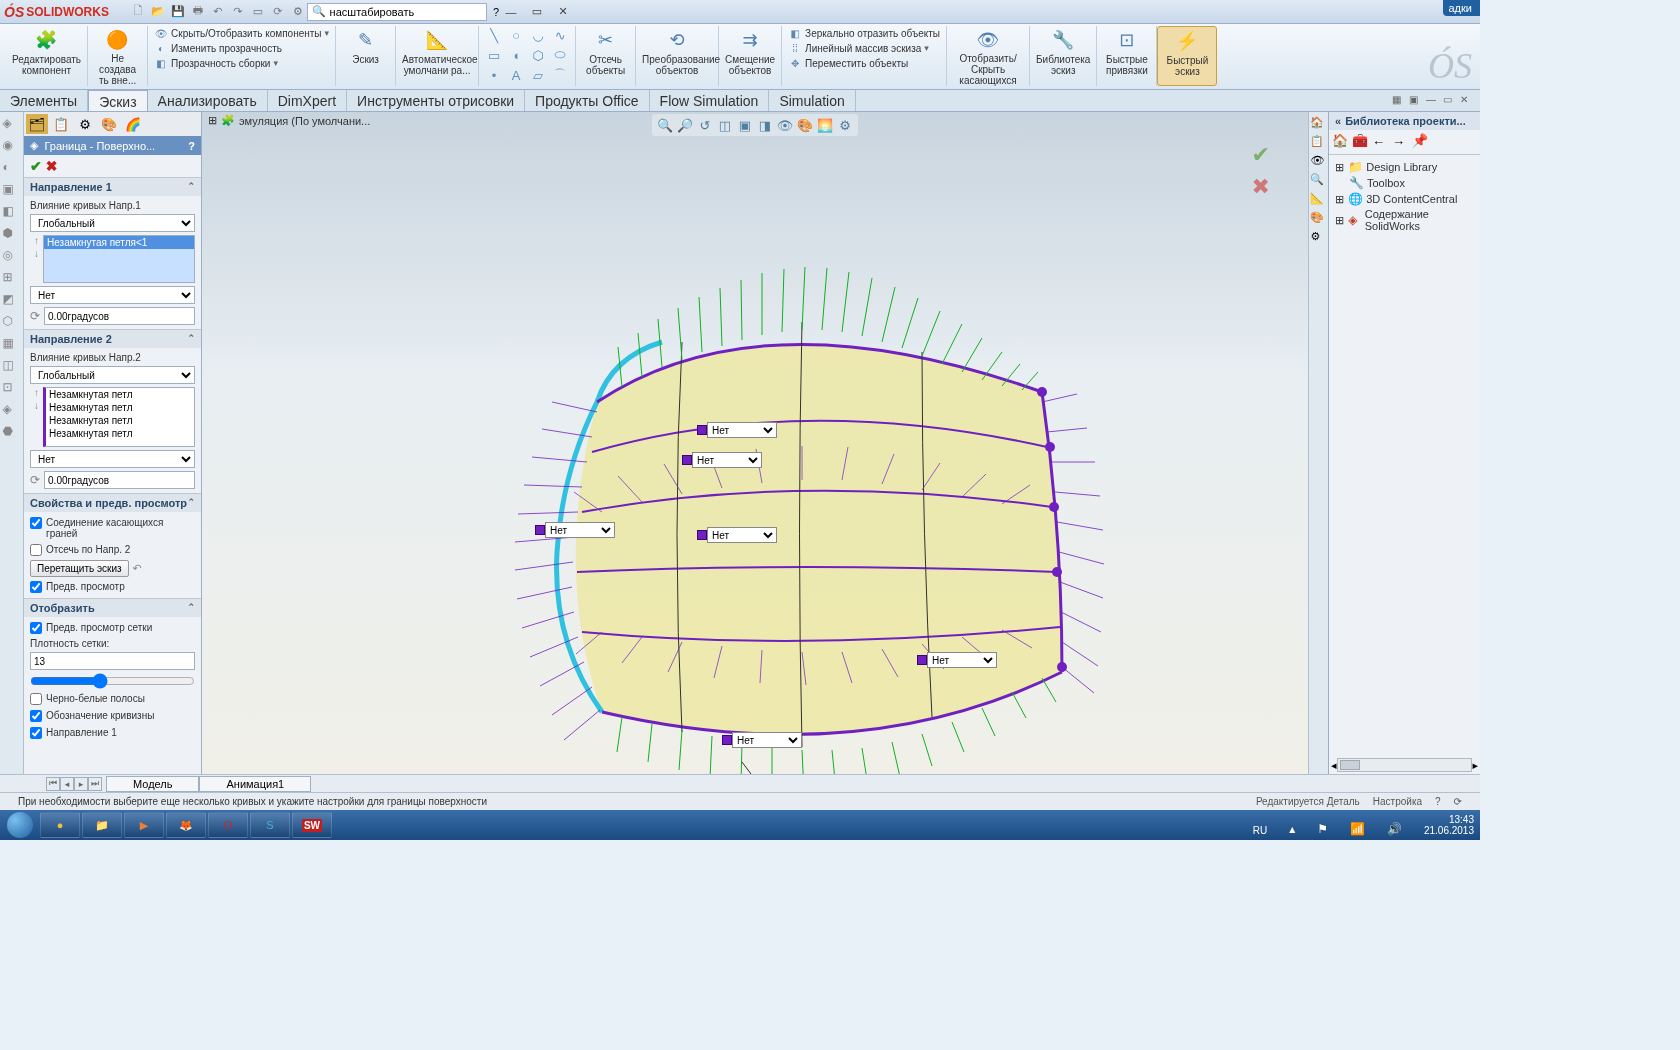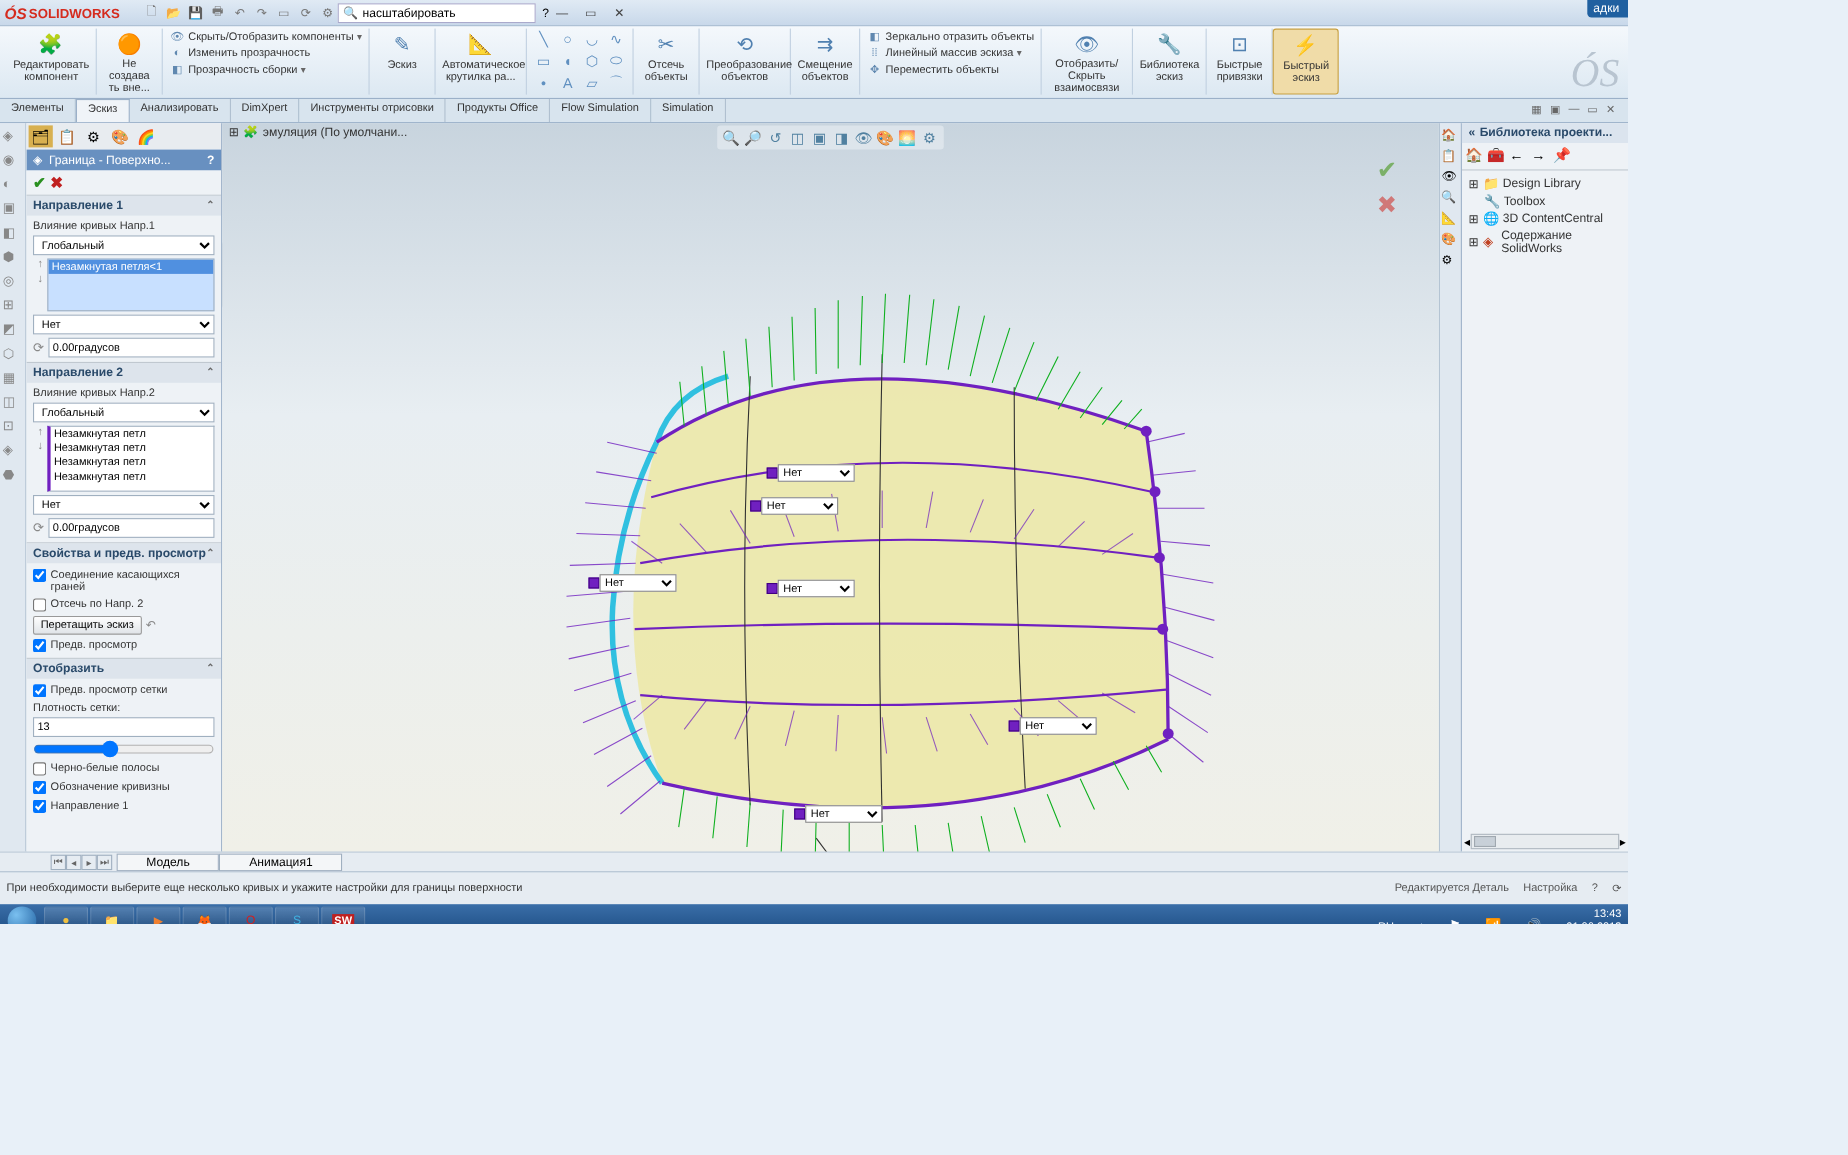--- a/index.html
+++ b/index.html
@@ -27,21 +27,21 @@
 .ribbon .grp .rows .row { display:flex; align-items:center; gap:3px; font-size:10px; color:#333;}
 .ribbon .grp .rows .row .ri { width:14px; height:14px; display:inline-flex; align-items:center; justify-content:center; color:#6088b0;}
 .ribbon .grp.sm { min-width:30px;}
 .ribbon .grp.sm .sic { width:18px; height:18px; font-size:13px; color:#6090c0; display:flex; align-items:center; justify-content:center;}
 .ribbon .grp.sm .scol { display:flex; flex-direction:column; gap:2px;}
 .ribbon .grp.highlight { background:#f0dca8; border:1px solid #c8a040; border-radius:3px;}
 .ribbon .dslogo { position:absolute; right:8px; bottom:2px; font-size:36px; color:#b8c4d0; font-style:italic; font-family:serif;}
 
 
 .tabbar { height:22px; background:#d8e4ee; display:flex; border-bottom:1px solid #9bb0c8;}
-.tabbar .tab { padding:3px 10px; font-size:10px; color:#333; border-right:1px solid #b0c0d0; cursor:pointer;}
+.tabbar .tab { padding:3px 10px; font-size:14px; color:#333; border-right:1px solid #b0c0d0; cursor:pointer;}
 .tabbar .tab.active { background:#f0f4f8; border-top:1px solid #9bb0c8; border-left:1px solid #9bb0c8; border-right:1px solid #9bb0c8;}
 .tabbar .right { margin-left:auto; display:flex; align-items:center; gap:3px; padding-right:6px;}
 .tabbar .right span { width:14px; height:14px; font-size:10px; color:#666;}
 
 
 .main { display:flex; height: calc(100% - 24px - 66px - 22px - 18px - 18px - 30px); }
 
 
 .leftstrip { width:24px; background:#e0e8f0; border-right:1px solid #b0c0d0; display:flex; flex-direction:column; gap:4px; padding-top:4px; align-items:center;}
 .leftstrip span { width:18px; height:18px; font-size:12px; color:#888;}
@@ -105,21 +105,21 @@
 .rpanel .scrollbar .thumb { position:absolute; left:2px; top:1px; width:20px; height:10px; background:#c8d0d8; border:1px solid #a0a8b0;}
 
 
 .btabs { height:18px; background:#e6ecf2; border-top:1px solid #b0c0d0; display:flex; align-items:center; padding-left:46px; gap:0;}
 .btabs .nav { display:flex; gap:0; margin-right:4px;}
 .btabs .nav span { width:14px; height:14px; border:1px solid #a0b0c0; font-size:9px; display:flex; align-items:center; justify-content:center; color:#666;}
 .btabs .btab { padding:1px 26px; font-size:11px; border:1px solid #a0b0c0; background:#f4f6f8;}
 .btabs .btab:first-of-type { background:#fff;}
 
 
-.status { height:30px; background:#e6ecf2; border-top:1px solid #b0c0d0; display:flex; align-items:center; padding:0 6px; font-size:10px; color:#333;}
+.status { height:18px; background:#e6ecf2; border-top:1px solid #b0c0d0; display:flex; align-items:center; padding:0 18px; font-size:10px; color:#333;}
 .status .right { margin-left:auto; display:flex; gap:13px; align-items:center;}
 .status .right span { color:#555;}
 
 
 .taskbar { height:30px; background: linear-gradient(#3a6ea8,#1a4a80); display:flex; align-items:center; padding:0 2px; gap:2px;}
 .taskbar .start { width:36px; height:28px; border-radius:50%; display:flex; align-items:center; justify-content:center;}
 .taskbar .start .orb { width:26px; height:26px; border-radius:50%; background: radial-gradient(circle at 30% 30%, #7ac0f0, #2060a0);}
 .taskbar .tb-btn { width:40px; height:26px; display:flex; align-items:center; justify-content:center; border:1px solid rgba(255,255,255,.15); background: linear-gradient(rgba(255,255,255,.15),rgba(0,0,0,.1)); border-radius:2px;}
 .taskbar .tray { margin-left:auto; display:flex; align-items:flex-end; gap:22px; color:#fff; font-size:10px; padding-right:4px;}
 .taskbar .tray .clock { text-align:right; line-height:11px;}
@@ -192,21 +192,21 @@
         </div>
     </div>
   </div>
   <div class="grp big">
       <div class="gic">✎</div>
       <div class="glbl">Эскиз</div>
     </div>
   <div class="grp big">
       <div class="gic">📐</div>
       <div class="glbl" style="white-space:pre-line">Автоматическое
-крутилка ра...</div>
+умолчани ра...</div>
     </div>
   <div class="grp sm">
     <div class="scol">
       <div style="display:flex;gap:4px">
           <span class="sic">╲</span>
           <span class="sic">○</span>
           <span class="sic">◡</span>
           <span class="sic">∿</span>
         </div>
       <div style="display:flex;gap:4px">
@@ -251,21 +251,21 @@
         </div>
       <div class="row">
           <span class="ri">✥</span>
           <span>Переместить объекты</span>
         </div>
     </div>
   </div>
   <div class="grp big">
       <div class="gic">👁</div>
       <div class="glbl" style="white-space:pre-line">Отобразить/Скрыть
-взаимосвязи</div>
+касающихся</div>
     </div>
   <div class="grp big">
       <div class="gic">🔧</div>
       <div class="glbl" style="white-space:pre-line">Библиотека
 эскиз</div>
     </div>
   <div class="grp big">
       <div class="gic">⊡</div>
       <div class="glbl" style="white-space:pre-line">Быстрые
 привязки</div>

